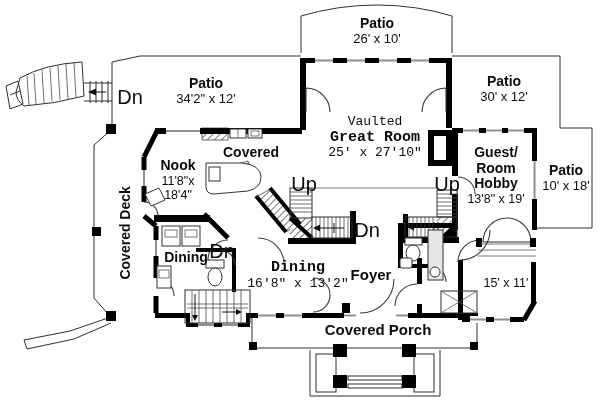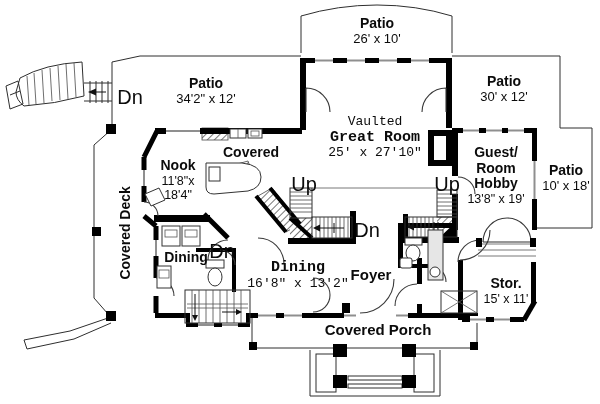--- a/index.html
+++ b/index.html
@@ -322,21 +322,20 @@
 <div class="lbl" style="left:238px;top:260px;width:120px;font-family:Liberation Mono, monospace;">
   <span class="t15">Dining</span>
   <span class="d13">16'8" x 13'2"</span>
 </div>
 
 <div class="lbl" style="left:331px;top:267px;width:80px;">
   <span class="t15">Foyer</span>
 </div>
 
 <div class="lbl" style="left:465px;top:276px;width:82px;">
-  <span class="t14">Stor.</span>
   <span class="d12">15' x 11'</span>
 </div>
 
 <div class="lbl vert" style="left:56px;top:225px;width:140px;">
   <span class="t14">Covered Deck</span>
 </div>
 
 <div class="lbl" style="left:298px;top:322px;width:160px;">
   <span class="t15">Covered Porch</span>
 </div>

